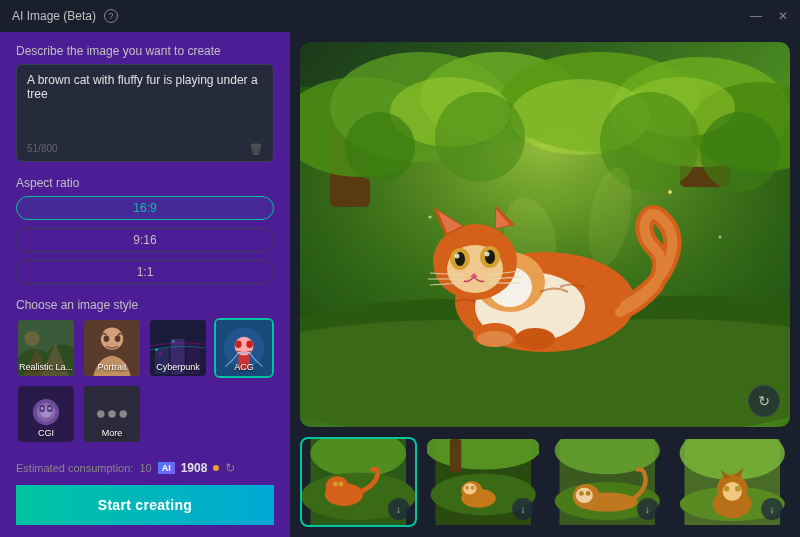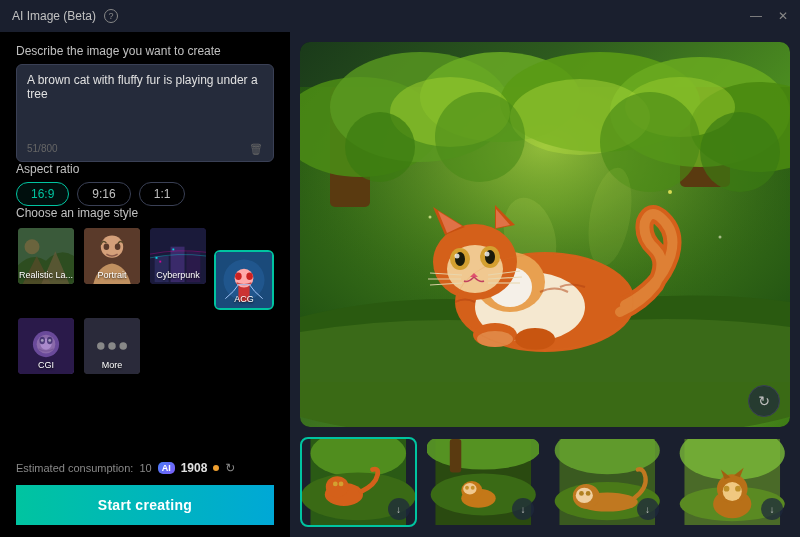--- a/index.html
+++ b/index.html
@@ -57,21 +57,22 @@
       display: flex;
       flex: 1;
       overflow: hidden;
     }
     .left-panel {
       width: 290px;
       flex-shrink: 0;
       padding: 12px 16px;
       display: flex;
       flex-direction: column;
-      background: #000000;
+      gap: 14px;
+      background: #4c1d95;
     }
     .section-label {
       font-size: 12px;
       color: #c0c0c0;
       margin-bottom: 6px;
     }
     .prompt-section {}
     .prompt-textarea-wrapper {
       position: relative;
       background: #252b3b;
@@ -105,20 +106,21 @@
     }
     .clear-icon {
       font-size: 11px;
       color: #666;
       cursor: pointer;
     }
     .aspect-section {}
     .aspect-buttons {
       display: flex;
       gap: 8px;
+      flex-direction: column;
     }
     .aspect-btn {
       padding: 4px 14px;
       border-radius: 20px;
       border: 1px solid #3a4055;
       background: transparent;
       color: #c0c0c0;
       font-size: 12px;
       cursor: pointer;
     }
@@ -137,21 +139,20 @@
       width: 60px;
       height: 60px;
       border-radius: 6px;
       overflow: hidden;
       position: relative;
       cursor: pointer;
       border: 2px solid transparent;
     }
     .style-item.active {
       border-color: #00c4a0;
-      margin-top: 24px;
     }
     .style-item-bg {
       width: 100%;
       height: 100%;
       display: flex;
       align-items: center;
       justify-content: center;
       font-size: 20px;
     }
     .style-label {
@@ -170,21 +171,21 @@
     .consumption-row {
       display: flex;
       align-items: center;
       gap: 6px;
       font-size: 11px;
       color: #888;
       margin-bottom: 10px;
     }
     .ai-badge {
       background: linear-gradient(135deg, #4a7cf7, #7b5ef8);
-      border-radius: 5px;
+      border-radius: 0;
       padding: 1px 4px;
       font-size: 9px;
       color: #fff;
       font-weight: bold;
     }
     .coins-count {
       color: #e0e0e0;
       font-weight: bold;
       font-size: 12px;
     }

